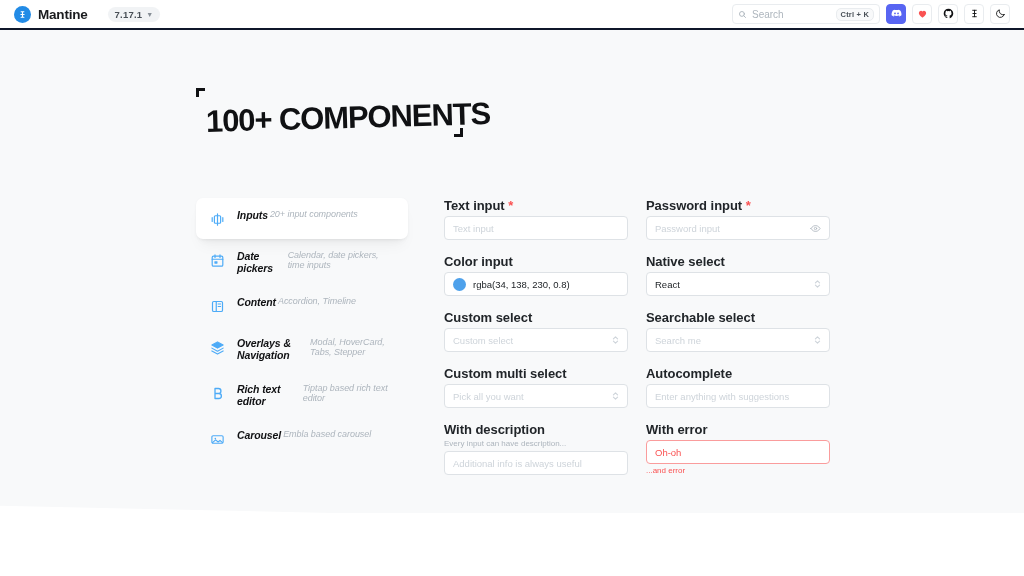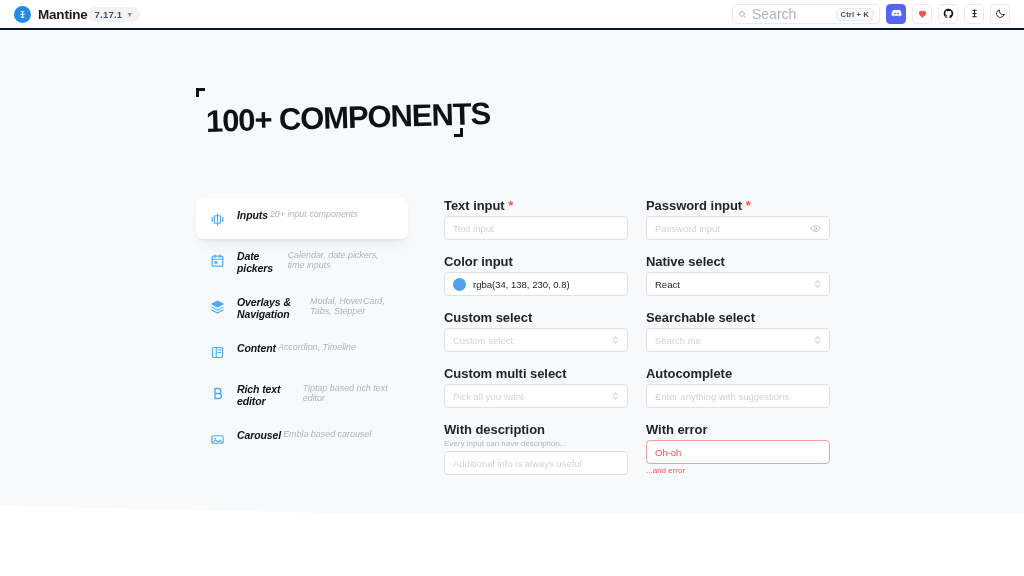--- a/index.html
+++ b/index.html
@@ -18,33 +18,33 @@
     display:flex; align-items:center; padding:0 14px; z-index:20;
   }
   .brand { display:flex; align-items:center; gap:7px; }
   .logo-circle {
     width:17px; height:17px; border-radius:50%;
     background:#228be6; display:flex; align-items:center; justify-content:center;
   }
   .logo-circle svg { display:block; }
   .brand-name { font-size:13.5px; font-weight:700; color:#1a1b1e; letter-spacing:-.2px; }
   .version-badge {
-    margin-left:0; height:15px; padding:0 7px; border-radius:9px;
+    margin-left:20px; height:15px; padding:0 7px; border-radius:9px;
     background:#f1f3f5; color:#495057; font-size:9.5px; font-weight:700;
     display:flex; align-items:center; gap:4px; cursor:pointer; letter-spacing:.2px;
   }
   .version-badge .chev { font-size:7px; color:#868e96; line-height:1; }
 
   .header-right { margin-left:auto; display:flex; align-items:center; gap:6px; }
   .search-box {
     width:148px; height:20px; border:1px solid #e9ecef; border-radius:4px;
     background:#fff; display:flex; align-items:center; padding:0 5px; gap:5px; cursor:pointer;
   }
   .search-box .s-ico { color:#adb5bd; display:flex; }
-  .search-ph { font-size:14px; color:#adb5bd; flex:1; }
+  .search-ph { font-size:10px; color:#adb5bd; flex:1; }
   .kbd {
     font-size:7.5px; font-weight:700; color:#495057; background:#f8f9fa;
     border:1px solid #e9ecef; border-radius:5px; padding:1px 4px; letter-spacing:.2px;
   }
   .icon-btn {
     width:20px; height:20px; border:1px solid #e9ecef; border-radius:4px;
     background:#fff; display:flex; align-items:center; justify-content:center; cursor:pointer;
   }
   .icon-btn.discord { background:#5865f2; border-color:#5865f2; }
 
@@ -230,43 +230,43 @@
             </svg>
           </span>
           <span class="nav-texts">
             <span class="nav-title">Date pickers</span>
             <span class="nav-desc">Calendar, date pickers, time inputs</span>
           </span>
         </div>
 
         <div class="nav-item">
           <span class="nav-icon">
+            <svg width="15" height="15" viewBox="0 0 24 24" fill="none" stroke="currentColor" stroke-width="1.9" stroke-linecap="round" stroke-linejoin="round">
+              <rect x="4" y="4" width="16" height="16" rx="2"></rect>
+              <path d="M10 4v16"></path>
+              <path d="M13 8h4M13 12h4" stroke-width="1.6"></path>
+            </svg>
+          </span>
+          <span class="nav-texts">
+            <span class="nav-title">Content</span>
+            <span class="nav-desc">Accordion, Timeline</span>
+          </span>
+        </div>
+
+        <div class="nav-item">
+          <span class="nav-icon">
             <svg width="15" height="15" viewBox="0 0 24 24" fill="none" stroke="currentColor" stroke-width="1.8" stroke-linecap="round" stroke-linejoin="round">
               <path d="M12 3l9 5-9 5-9-5 9-5z" fill="currentColor"></path>
               <path d="M3 13l9 5 9-5"></path>
               <path d="M3 17.5l9 5 9-5"></path>
             </svg>
           </span>
           <span class="nav-texts">
             <span class="nav-title">Overlays &amp; Navigation</span>
             <span class="nav-desc">Modal, HoverCard, Tabs, Stepper</span>
-          </span>
-        </div>
-
-        <div class="nav-item">
-          <span class="nav-icon">
-            <svg width="15" height="15" viewBox="0 0 24 24" fill="none" stroke="currentColor" stroke-width="1.9" stroke-linecap="round" stroke-linejoin="round">
-              <rect x="4" y="4" width="16" height="16" rx="2"></rect>
-              <path d="M10 4v16"></path>
-              <path d="M13 8h4M13 12h4" stroke-width="1.6"></path>
-            </svg>
-          </span>
-          <span class="nav-texts">
-            <span class="nav-title">Content</span>
-            <span class="nav-desc">Accordion, Timeline</span>
           </span>
         </div>
 
         <div class="nav-item">
           <span class="nav-icon">
             <svg width="15" height="15" viewBox="0 0 24 24" fill="none" stroke="currentColor" stroke-width="2.1" stroke-linecap="round" stroke-linejoin="round">
               <path d="M8 4h5.5a4 4 0 010 8H8zM8 12h6.2a4 4 0 010 8H8zM8 4v16"></path>
             </svg>
           </span>
           <span class="nav-texts">

